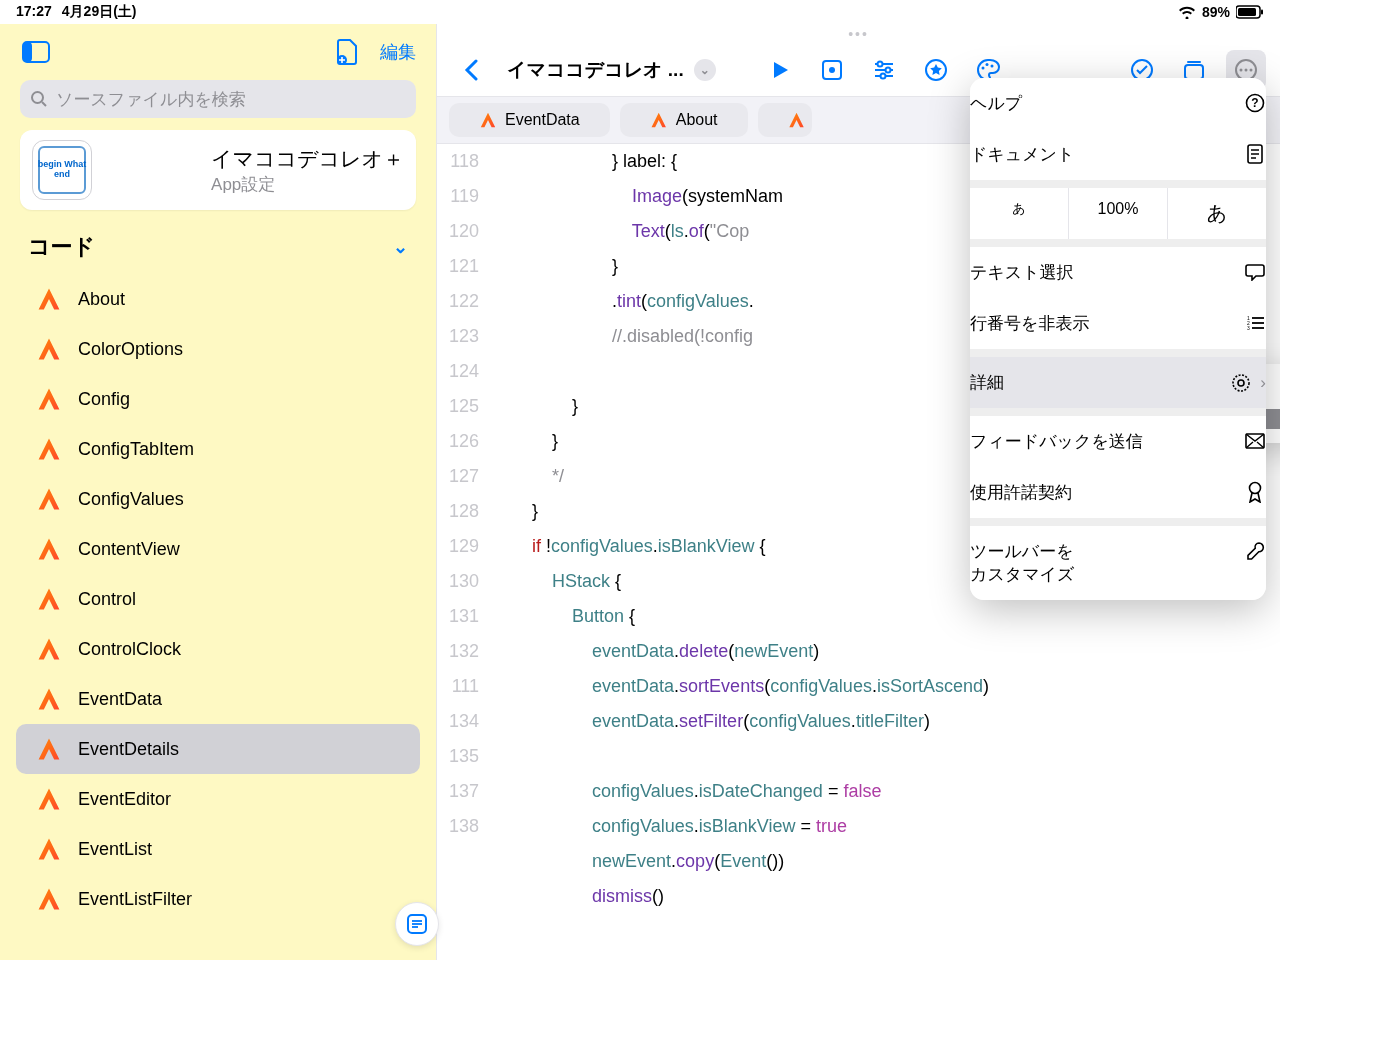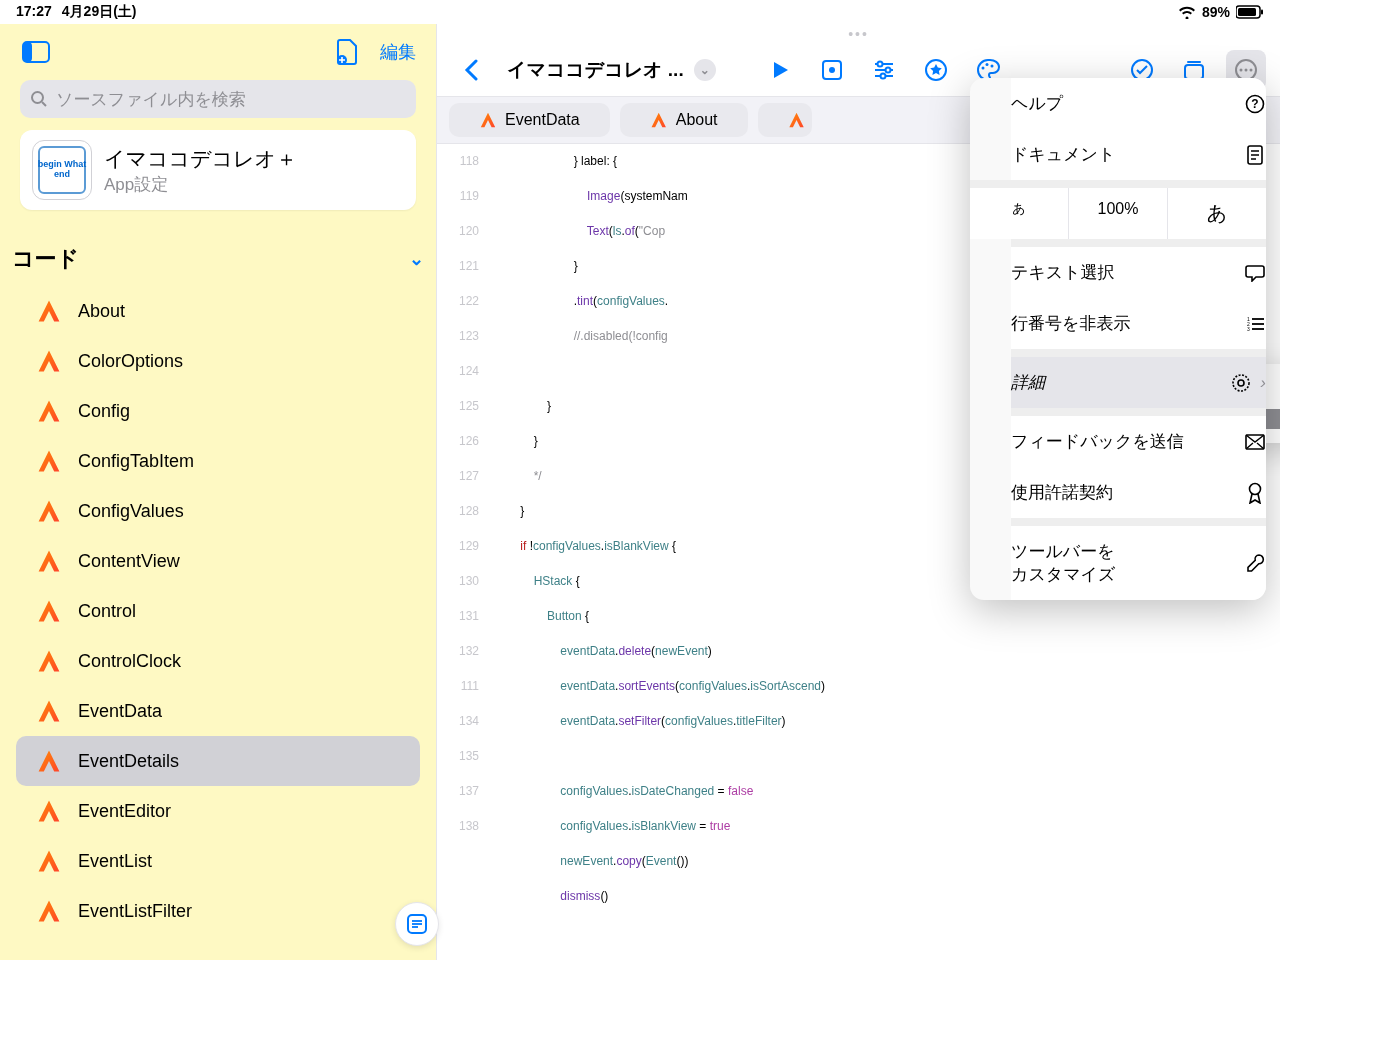--- a/index.html
+++ b/index.html
@@ -7,27 +7,27 @@
 .status-bar { height:24px; display:flex; justify-content:space-between; align-items:center; padding:0 16px; font-size:14px; font-weight:600; }
 .status-right { display:flex; align-items:center; gap:6px; }
 .main { display:flex; height:calc(100% - 24px); }
 .sidebar { width:437px; background:#fef9c3; display:flex; flex-direction:column; border-right:1px solid #e5e5ea; }
 .sb-top { display:flex; justify-content:space-between; align-items:center; padding:12px 20px; }
 .sb-ico { width:32px; height:32px; display:flex; align-items:center; justify-content:center; color:#007aff; }
 .sb-top-r { display:flex; align-items:center; gap:16px; }
 .edit-btn { color:#007aff; font-size:18px; }
 .search-wrap { padding:0 20px 12px; }
 .search { background:#e5e5ea; border-radius:10px; height:38px; display:flex; align-items:center; padding:0 10px; gap:8px; color:#8e8e93; font-size:17px; }
-.app-card { background:#fff; margin:0 20px 22px; border-radius:12px; padding:10px 12px; display:flex; align-items:center; gap:12px; box-shadow:0 1px 2px rgba(0,0,0,.06); }
+.app-card { background:#fff; margin:0 20px 10px; border-radius:12px; padding:10px 12px; display:flex; align-items:center; gap:12px; box-shadow:0 1px 2px rgba(0,0,0,.06);justify-content:space-between; }
 .app-ic { width:60px; height:60px; border-radius:12px; border:1px solid #d1d1d6; background:#fff; display:flex; align-items:center; justify-content:center; font-size:9px; color:#0066cc; font-weight:700; line-height:1.1; text-align:center; position:relative; }
 .app-ic::before { content:""; position:absolute; inset:5px; border:2px solid #5b9bd5; border-radius:6px; }
 .app-info { display:flex; flex-direction:column; }
 .app-name { font-size:21px; }
 .app-sub { font-size:17px; color:#8e8e93; }
-.sec-head { display:flex; justify-content:space-between; align-items:center; padding:12px 12px; font-size:22px; font-weight:700; }
+.sec-head { display:flex; justify-content:space-between; align-items:center; padding:12px 28px; font-size:22px; font-weight:700; }
 .chev { color:#007aff; font-size:18px; }
 .files { flex:1; overflow:auto; }
 .file { display:flex; align-items:center; gap:16px; padding:12px 20px; font-size:18px; margin:0 16px; border-radius:10px; }
 .file.sel { background:#d1d1d6; }
 .sw-ico { width:26px; height:26px; position:relative; }
 .sw-ico::before { content:""; position:absolute; inset:0; background:linear-gradient(135deg,#ff9500 0%,#ff3b30 100%); clip-path:polygon(10% 90%,50% 10%,90% 90%,70% 90%,50% 50%,30% 90%); }
 
 .editor { flex:1; display:flex; flex-direction:column; position:relative; }
 .grab { text-align:center; color:#c7c7cc; font-size:14px; letter-spacing:2px; padding:2px; }
 .toolbar { display:flex; align-items:center; gap:12px; padding:6px 14px; }
@@ -35,34 +35,34 @@
 .tb-ico.gray { color:#8e8e93; }
 .tb-title { font-size:19px; font-weight:600; display:flex; align-items:center; gap:10px; margin-left:4px; }
 .tb-chev { color:#8e8e93; background:#e5e5ea; border-radius:50%; width:22px; height:22px; display:flex; align-items:center; justify-content:center; font-size:12px; }
 .tb-sp { flex:1; }
 .more-active { background:#e5e5ea; }
 
 .tabbar { display:flex; gap:10px; padding:6px 12px; background:#f2f2f7; border-top:1px solid #e5e5ea; border-bottom:1px solid #e5e5ea; }
 .tab { background:#e9e9ee; border-radius:10px; padding:8px 30px; display:flex; align-items:center; gap:8px; font-size:16px; }
 .tab .sw-ico { width:18px; height:18px; }
 
-.code { flex:1; overflow:auto; font-family:ui-monospace,Menlo,monospace; font-size:12px; line-height:35px; position:relative; }
+.code { flex:1; overflow:auto; font-family:ui-monospace,Menlo,monospace; font-size:18px; line-height:35px; position:relative; }
 .line { display:flex; }
 .ln { width:60px; text-align:right; color:#c7c7cc; padding-right:18px; user-select:none; }
 .ct { white-space:pre; }
 .kw { color:#b91c1c; } .ty { color:#3e8087; } .fn { color:#6c36a9; } .pr { color:#3e8087; } .bool { color:#ad3da4; } .cm { color:#8e8e93; } .id { color:#3e8087; }
 
 .popup { position:absolute; left:680px; top:340px; background:#fff; border-radius:14px; box-shadow:0 8px 30px rgba(0,0,0,.2); padding:14px 18px; width:290px; }
 .pop-t { font-size:17px; margin-bottom:8px; display:flex; align-items:center; justify-content:space-between; }
 .pop-bar { height:20px; background:#8e8e93; border-radius:4px; }
 
 .menu { position:absolute; right:14px; top:54px; width:296px; background:#f9f9f9; border-radius:14px; box-shadow:0 10px 40px rgba(0,0,0,.25); overflow:hidden; }
-.mi { display:flex; align-items:center; justify-content:space-between; padding:14px 0; font-size:17px; background:#fff; border-bottom:0px solid #f2f2f7;margin-left:41px; }
+.mi { display:flex; justify-content:space-between; padding:14px 0; font-size:17px; background:#fff; border-bottom:0px solid #f2f2f7; }
 .mi.sep { border-top:8px solid #eee; }
-.mi.det { background:#e5e5ea;font-style:italic; }
+.mi.det { background:#e5e5ea; }
 .zoom-row { display:flex; background:#fff; }
 .zoom-cell { flex:1; text-align:center; padding:12px 0; font-size:16px; border-right:1px solid #e5e5ea; }
 .m-ico { width:22px; height:22px; display:flex; align-items:center; justify-content:center; color:#1c1c1e; font-size:18px; }
 
 .fab { position:absolute; left:395px; bottom:14px; width:44px; height:44px; border-radius:22px; background:#fff; border:1px solid #e5e5ea; display:flex; align-items:center; justify-content:center; color:#007aff; box-shadow:0 2px 6px rgba(0,0,0,.1); }
 
 svg { display:block; }
 </style>
 </head>
 <body>

